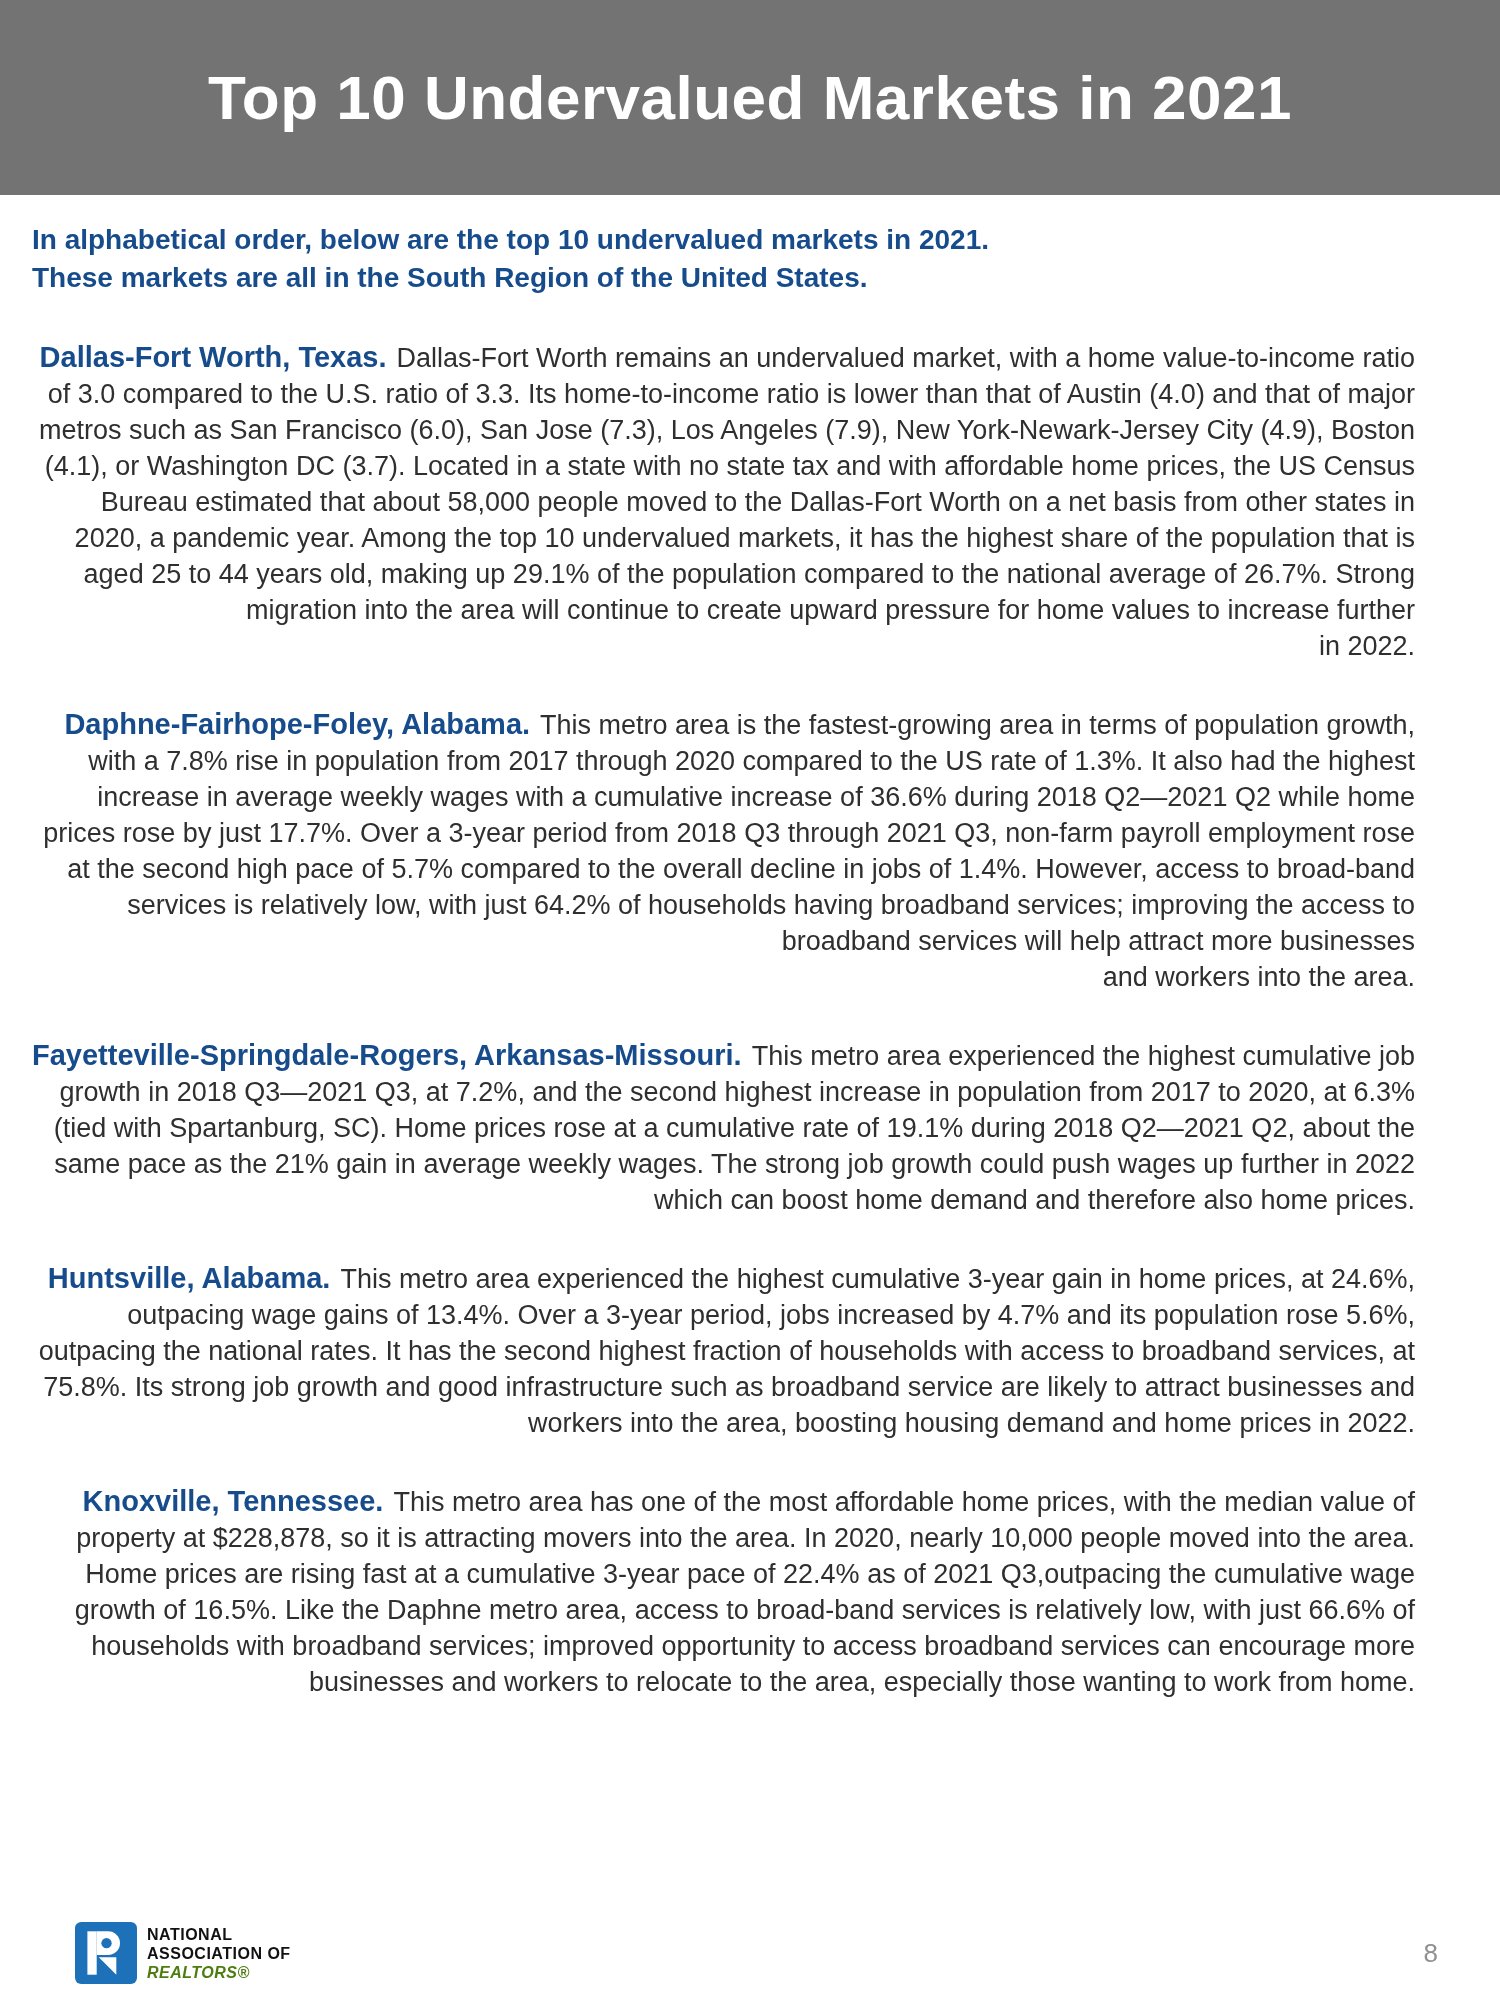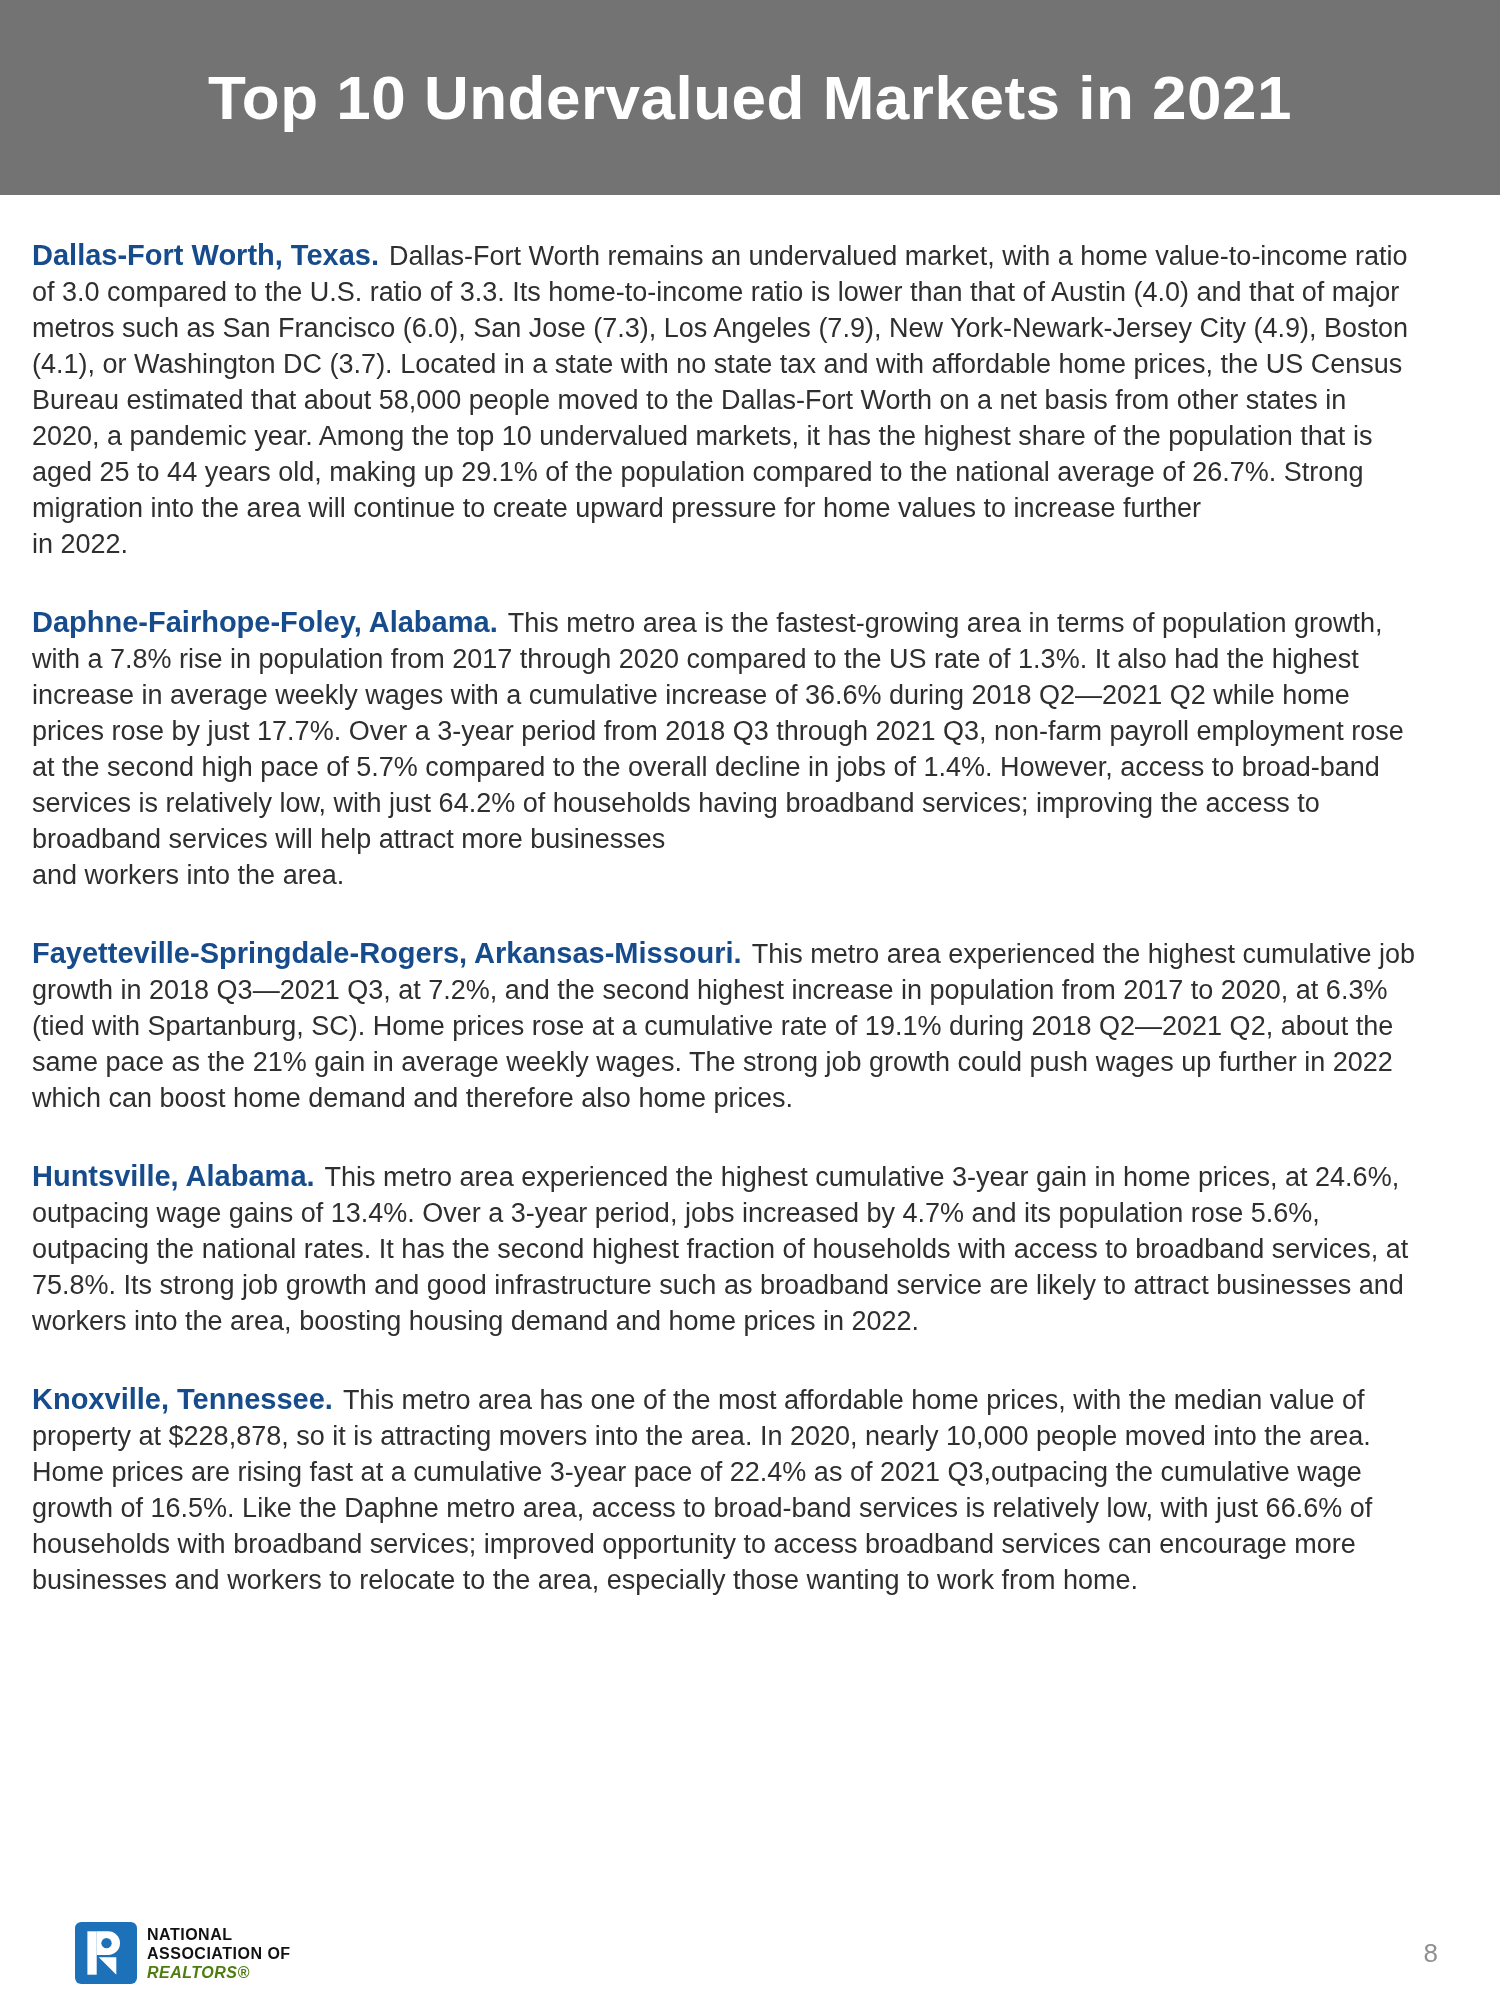--- a/index.html
+++ b/index.html
@@ -38,20 +38,21 @@
     font-weight: bold;
     font-size: 28px;
     line-height: 38px;
     white-space: pre-line;
   }
   .para {
     margin: 42px 0 0 0;
     font-size: 27px;
     line-height: 36px;
     color: #2f2f2f;
+    text-align: right;
   }
   .para .lead {
     color: #174c8c;
     font-weight: bold;
     font-size: 29px;
     margin-right: 10px;
   }
   .para .ptext {
     white-space: pre-line;
   }
@@ -105,20 +106,22 @@
 </head>
 <body>
 
 <div class="page">
 
   <header class="banner">
     <h1>Top 10 Undervalued Markets in 2021</h1>
   </header>
 
   <main class="content">
+    <p class="intro">In alphabetical order, below are the top 10 undervalued markets in 2021.
+These markets are all in the South Region of the United States.</p>
 
     <p class="para"><span class="lead">Dallas-Fort Worth, Texas.</span><span class="ptext">Dallas-Fort Worth remains an undervalued market, with a home value-to-income ratio of 3.0 compared to the U.S. ratio of 3.3. Its home-to-income ratio is lower than that of Austin (4.0) and that of major metros such as San Francisco (6.0), San Jose (7.3), Los Angeles (7.9), New York-Newark-Jersey City (4.9), Boston (4.1), or Washington DC (3.7). Located in a state with no state tax and with affordable home prices, the US Census Bureau estimated that about 58,000 people moved to the Dallas-Fort Worth on a net basis from other states in 2020, a pandemic year. Among the top 10 undervalued markets, it has the highest share of the population that is aged 25 to 44 years old, making up 29.1% of the population compared to the national average of 26.7%. Strong migration  into the area will continue to create upward pressure for home values to increase further
 in 2022.</span></p>
 
     <p class="para"><span class="lead">Daphne-Fairhope-Foley, Alabama.</span><span class="ptext">This metro area is the fastest-growing area in terms of population  growth, with a 7.8% rise in population from 2017 through 2020 compared to the US rate of 1.3%. It also had the highest increase in average weekly wages with a cumulative increase of  36.6% during 2018 Q2—2021 Q2 while home prices rose by just 17.7%. Over a 3-year period from 2018 Q3 through 2021 Q3, non-farm payroll employment rose at the second high pace of 5.7% compared to the overall decline in jobs of 1.4%. However, access to broad-band services is relatively low, with just 64.2% of households having broadband services; improving the access to broadband services will help attract more businesses
 and workers into the area.</span></p>
 
     <p class="para"><span class="lead">Fayetteville-Springdale-Rogers, Arkansas-Missouri.</span><span class="ptext">This metro area experienced the highest cumulative job growth in 2018 Q3—2021 Q3, at 7.2%, and the second highest increase in population from 2017 to 2020, at 6.3% (tied with Spartanburg, SC). Home prices rose at a cumulative rate of 19.1% during 2018 Q2—2021 Q2, about the same pace as the 21% gain in average weekly wages. The strong job growth could push wages up further in 2022 which can boost home demand and therefore also home prices.</span></p>
 
     <p class="para"><span class="lead">Huntsville, Alabama.</span><span class="ptext">This metro area experienced the highest cumulative 3-year gain in home prices, at 24.6%, outpacing wage gains of 13.4%. Over a 3-year period, jobs increased by 4.7% and its population rose 5.6%, outpacing the national rates. It has the second highest fraction of households with access to broadband services, at 75.8%. Its strong job growth and good infrastructure such as broadband service are likely to attract businesses and workers into the area, boosting housing demand and home prices in 2022.</span></p>

